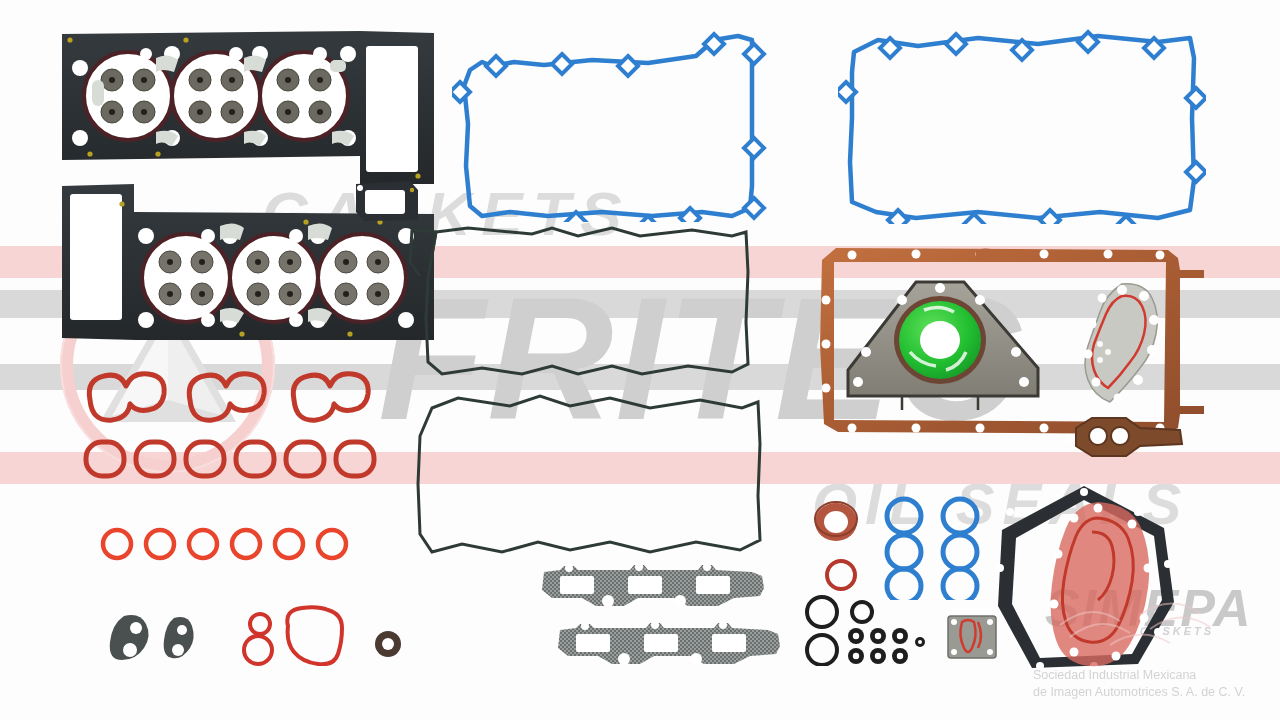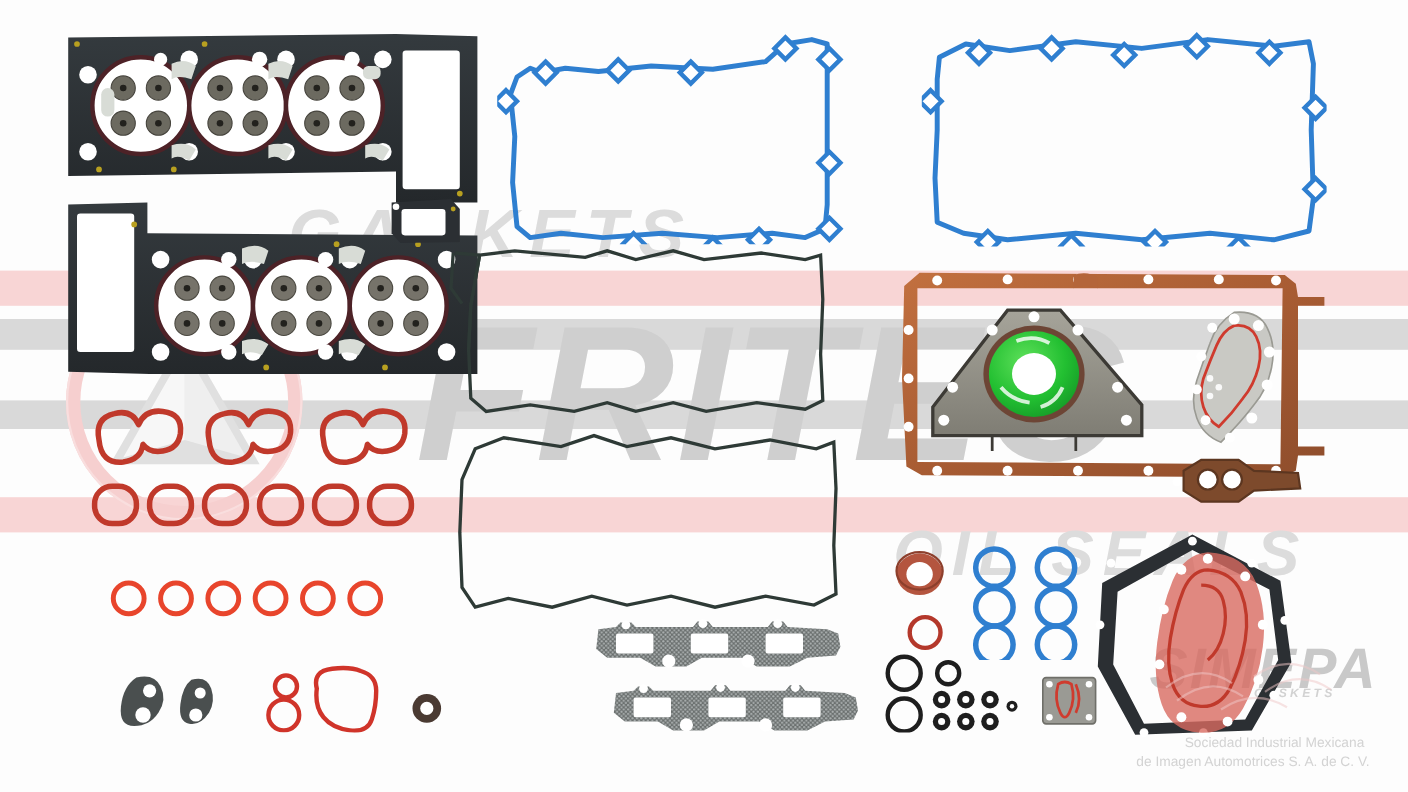--- a/index.html
+++ b/index.html
@@ -47,21 +47,21 @@
   
   .part{position:absolute;}
   .lbl-caption{
     position:absolute;left:33px;top:678px;font-size:13.5px;color:#6e6e6e;
     font-family:"Liberation Sans", sans-serif;white-space:nowrap;
   }
   .wm-corp{
     position:absolute;font-size:12.5px;color:#d3d3d3;white-space:nowrap;
     font-family:"Liberation Sans", sans-serif;font-weight:500;
   }
-  .corp1{left:1033px;top:668px;margin-left:44px;}
+  .corp1{left:1033px;top:668px;}
   .corp2{left:1033px;top:685px;}
 </style>
 </head>
 <body>
 
 <div id="stage">
 
   <div class="wm-band wm-pink" style="top:246px;height:32px;"></div>
   <div class="wm-band wm-gray" style="top:290px;height:28px;"></div>
   <div class="wm-band wm-gray" style="top:364px;height:26px;"></div>

